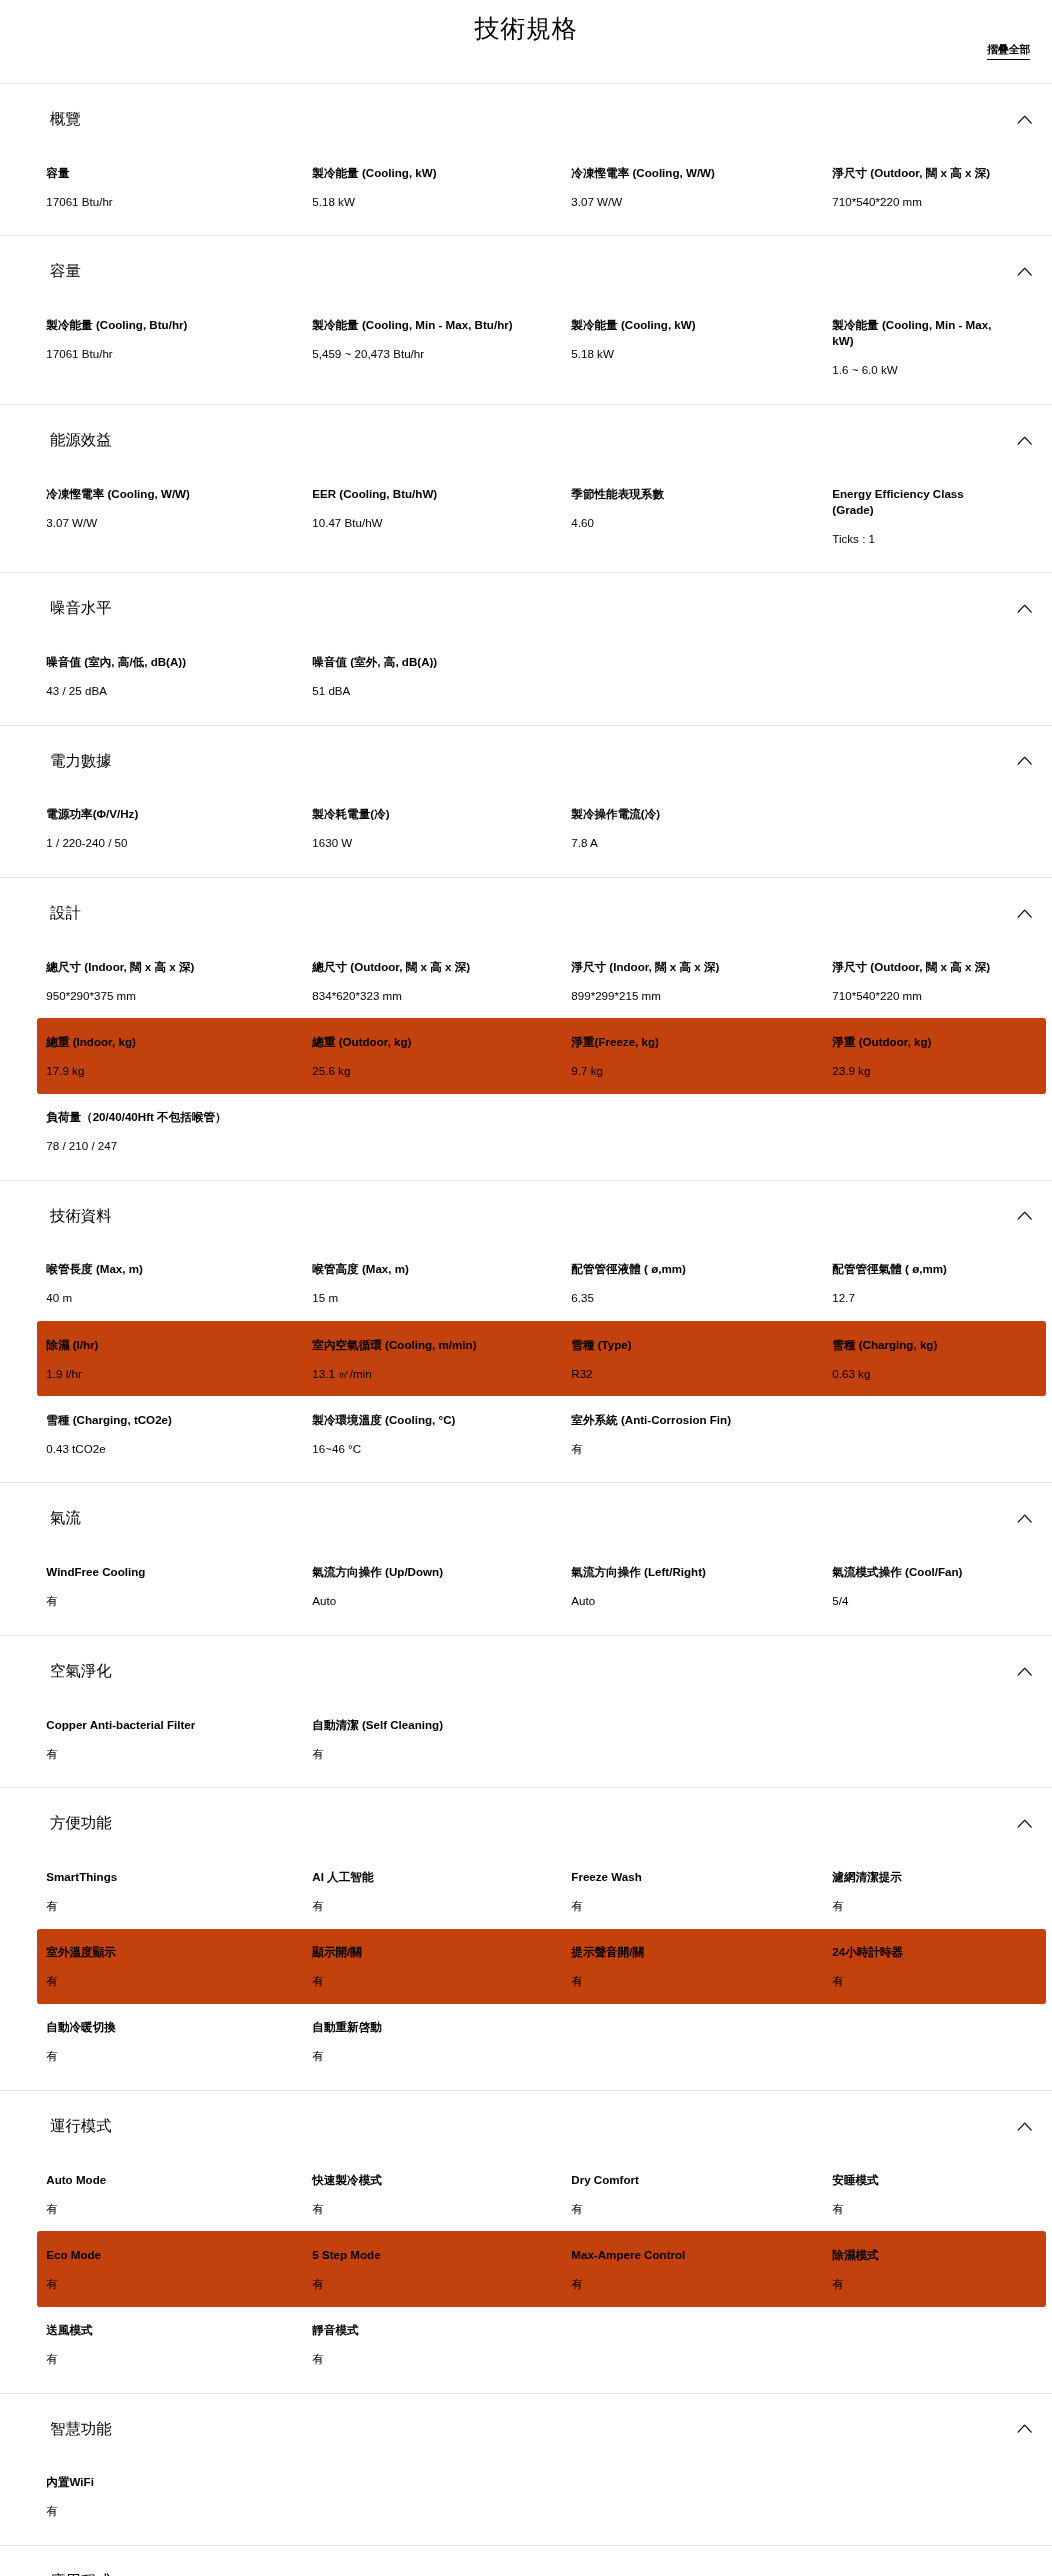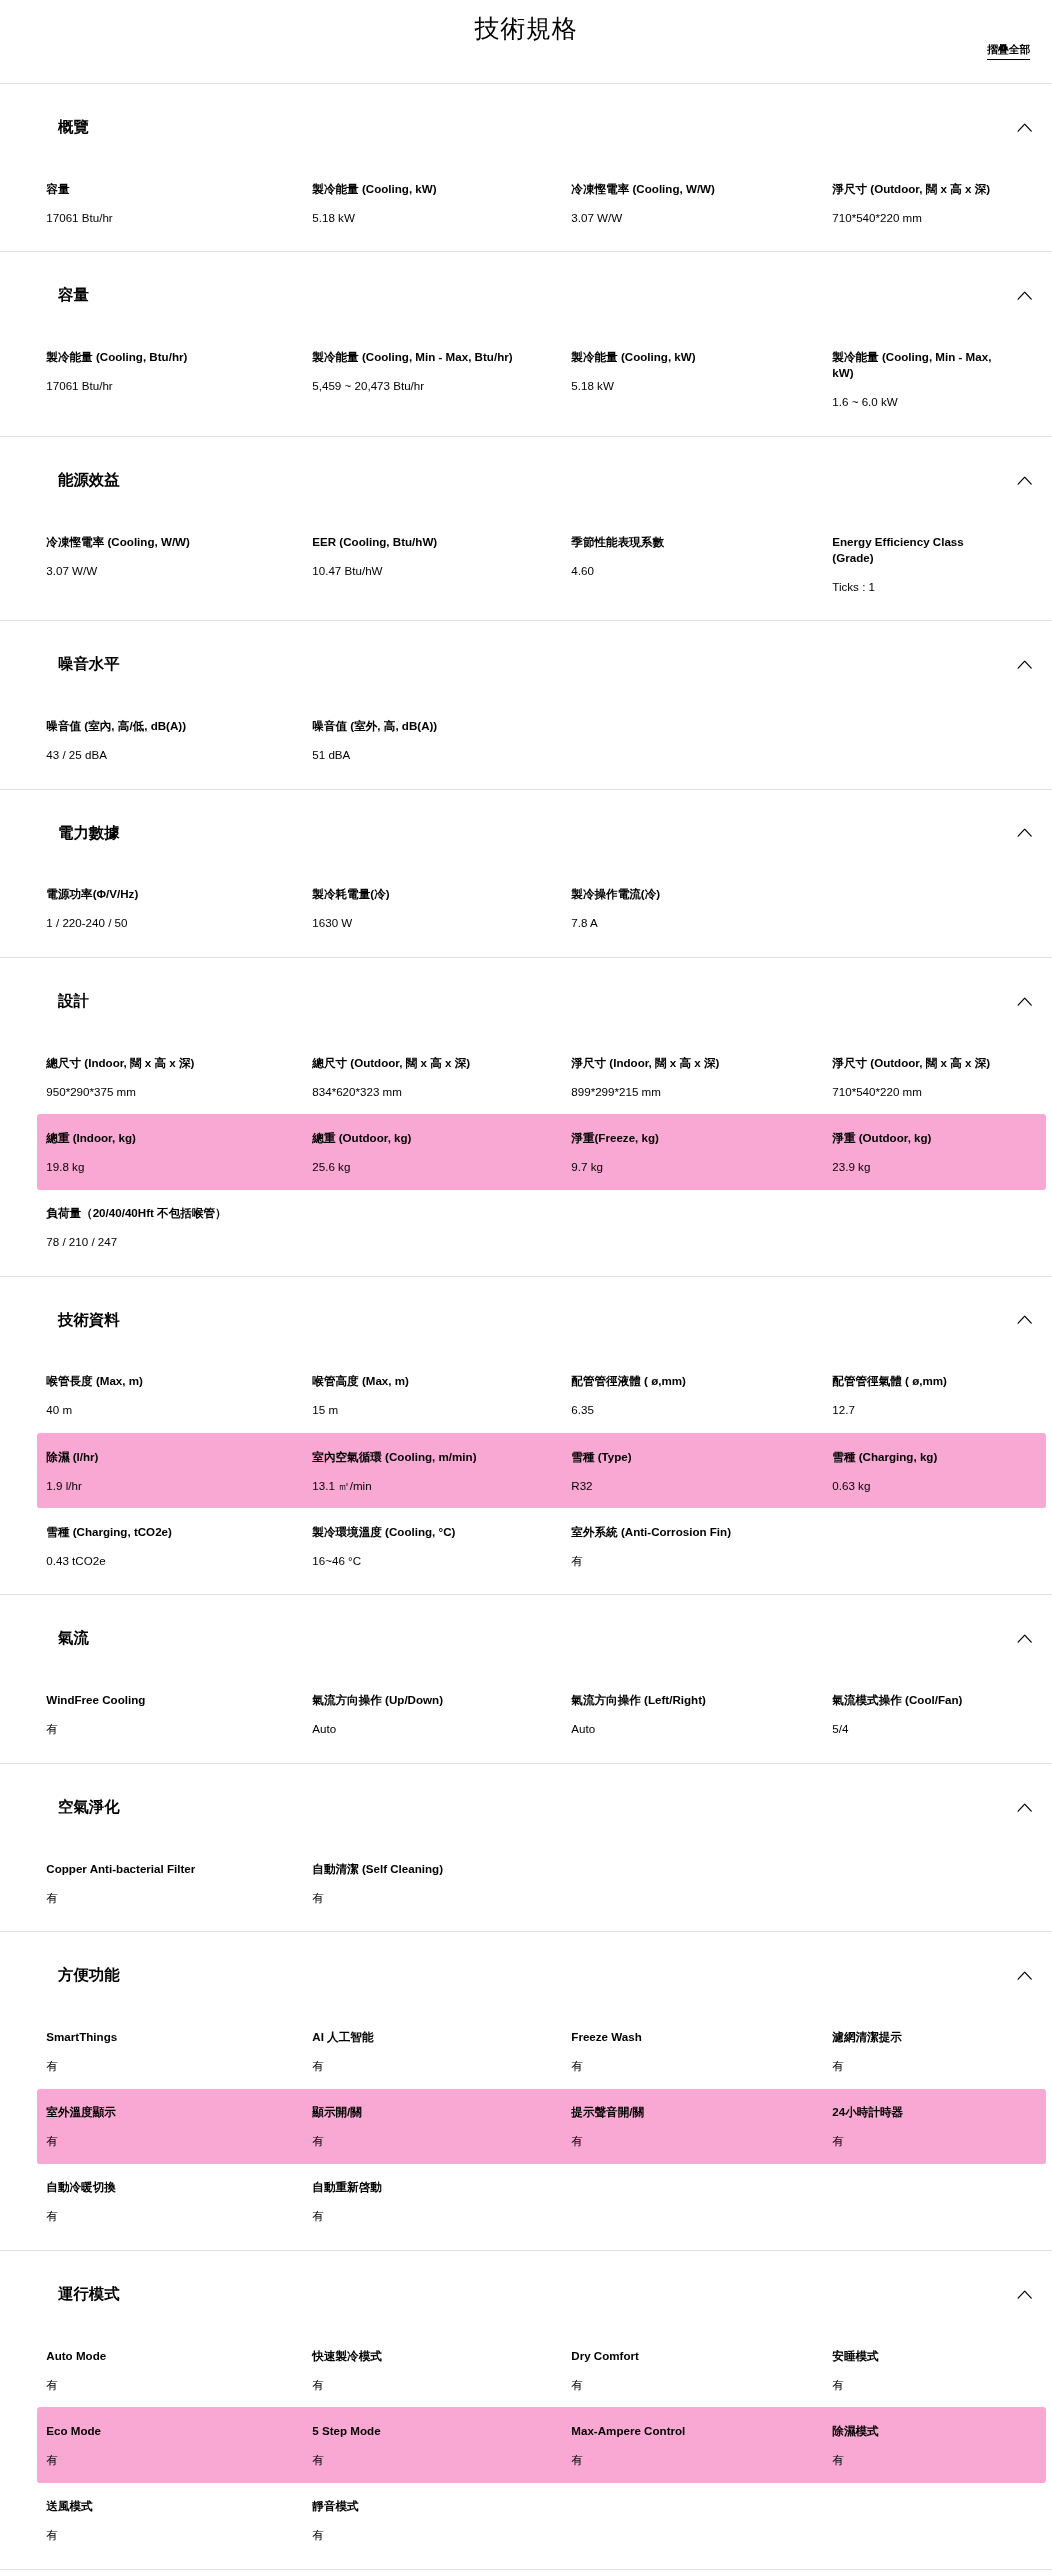--- a/index.html
+++ b/index.html
@@ -46,41 +46,41 @@
     padding: 21px 0 10.8px 0;
   }
   .section-head {
     display: flex;
     align-items: center;
     justify-content: space-between;
     margin: 0 19.3px 0 46px;
     cursor: pointer;
   }
   .section-title {
-    margin: 12px;
+    margin: 4px;
     font-size: 15.4px;
-    font-weight: 700;
+    font-weight: 400;
   }
   .chevron {
     display: inline-flex;
     width: 15.4px;
     height: 9.3px;
     align-items: center;
     justify-content: center;
   }
   .rows { margin-top: 15.4px; }
   .row {
     display: grid;
     grid-template-columns: 266px 259px 261px 1fr;
     align-items: start;
     margin: 0 6.2px 0 37px;
     padding: 15.4px 0 15.4px 9.3px;
     border-radius: 3.1px;
   }
-  .row.shaded { background: #f9a8d4; }
+  .row.shaded { background: #c2410c; }
   .cell { padding-right: 54px; }
   .cell-label {
     font-size: 11.6px;
     font-weight: 700;
     line-height: 16px;
     margin-bottom: 13px;
   }
   .cell-value {
     font-size: 11.6px;
     font-weight: 400;
@@ -281,21 +281,21 @@
 
   <div class="cell">
     <div class="cell-label">淨尺寸 (Outdoor, 闊 x 高 x 深)</div>
     <div class="cell-value">710*540*220 mm</div>
   </div>
 </div>
 
   <div class="row shaded">
   <div class="cell">
     <div class="cell-label">總重 (Indoor, kg)</div>
-    <div class="cell-value">19.8 kg</div>
+    <div class="cell-value">17.9 kg</div>
   </div>
 
   <div class="cell">
     <div class="cell-label">總重 (Outdoor, kg)</div>
     <div class="cell-value">25.6 kg</div>
   </div>
 
   <div class="cell">
     <div class="cell-label">淨重(Freeze, kg)</div>
     <div class="cell-value">9.7 kg</div>

